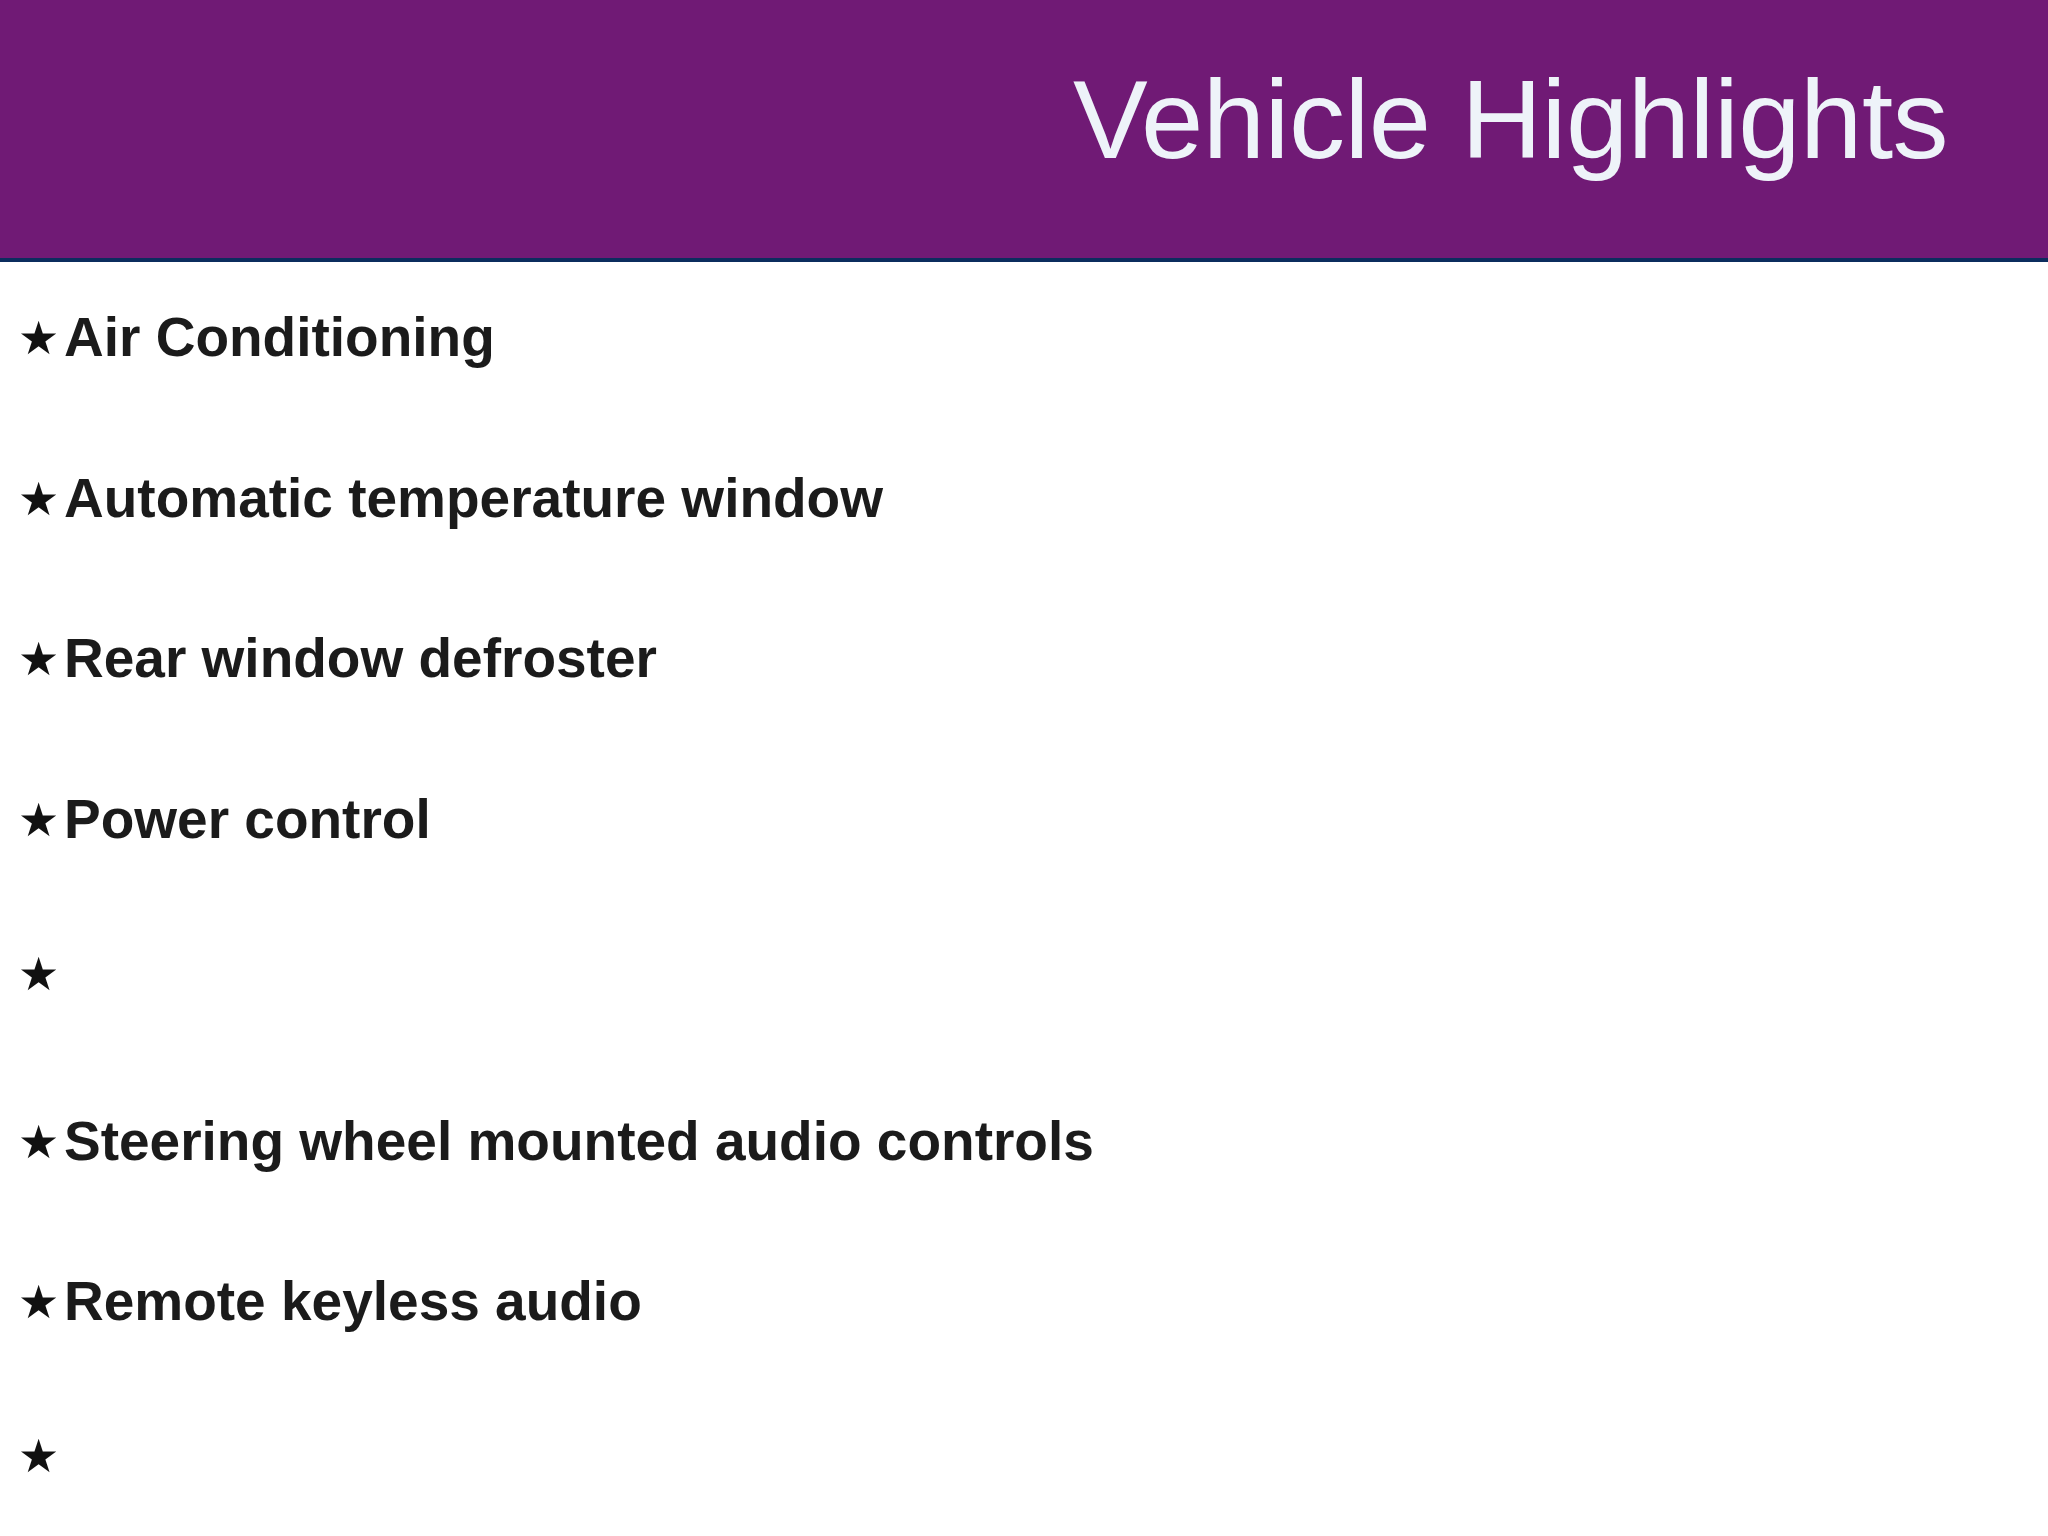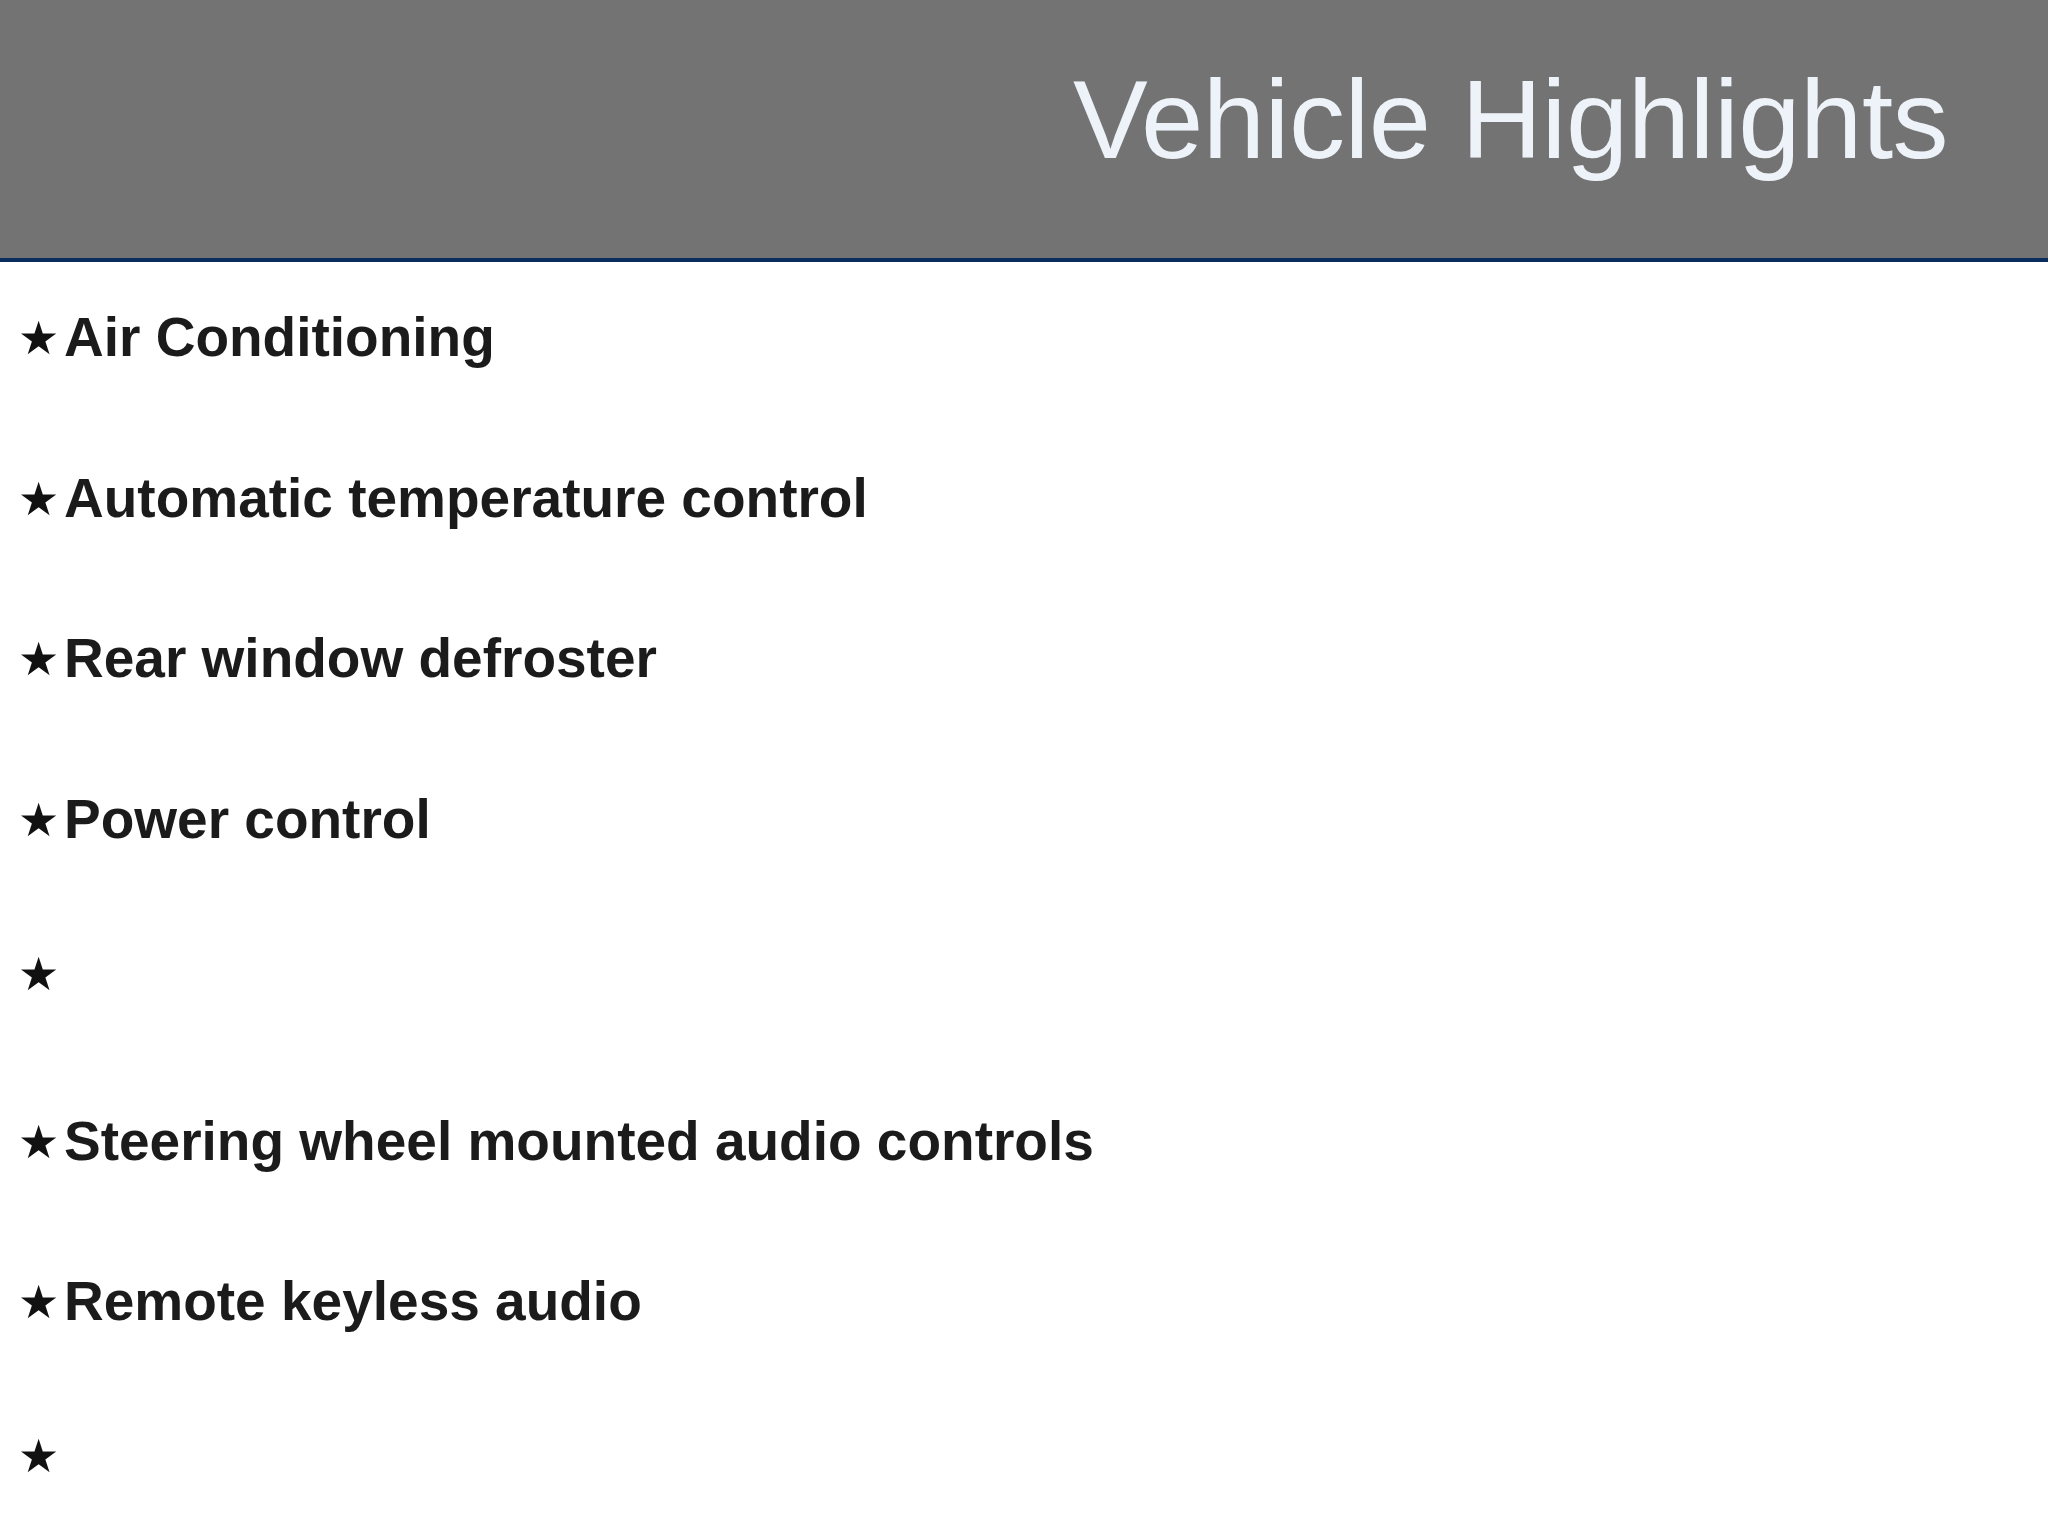--- a/index.html
+++ b/index.html
@@ -20,21 +20,21 @@
     background: #ffffff;
   }
 
   
   #header-banner {
     position: absolute;
     left: 0;
     top: 0;
     width: 2048px;
     height: 258px;
-    background: #737373;
+    background: #701a75;
     box-sizing: border-box;
     display: flex;
     align-items: center;
     justify-content: flex-end;
   }
   #header-banner::after {
     content: "";
     position: absolute;
     left: 0;
     bottom: -4px;
@@ -101,21 +101,21 @@
     <div id="slide-title">Vehicle Highlights</div>
   </div>
 
   <ul id="feature-list">
       <li class="feature-item" style="top: 48px;">
         <span class="bullet-star">★</span>
         <span class="feature-label">Air Conditioning</span>
       </li>
       <li class="feature-item" style="top: 208.7px;">
         <span class="bullet-star">★</span>
-        <span class="feature-label">Automatic temperature control</span>
+        <span class="feature-label">Automatic temperature window</span>
       </li>
       <li class="feature-item" style="top: 369.4px;">
         <span class="bullet-star">★</span>
         <span class="feature-label">Rear window defroster</span>
       </li>
       <li class="feature-item" style="top: 530.1px;">
         <span class="bullet-star">★</span>
         <span class="feature-label">Power control</span>
       </li>
       <li class="feature-item" style="top: 690.8px;">

